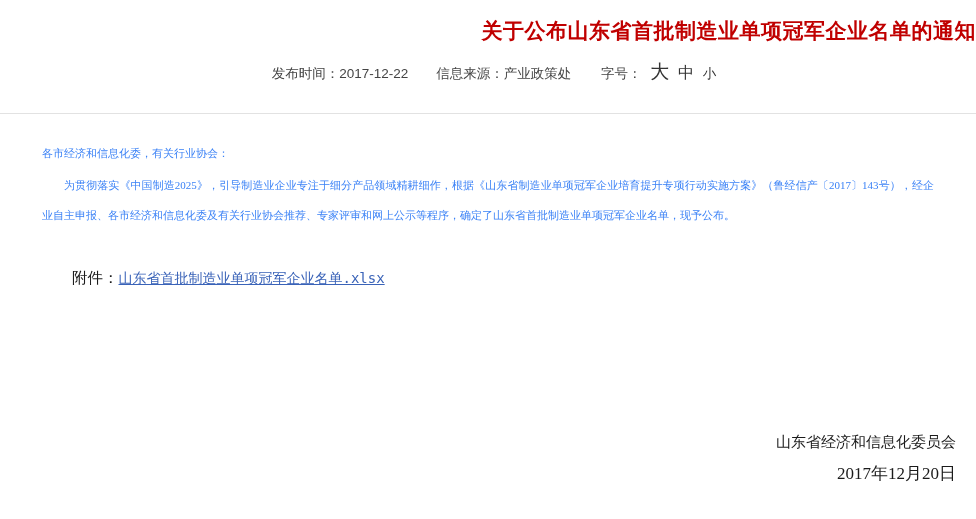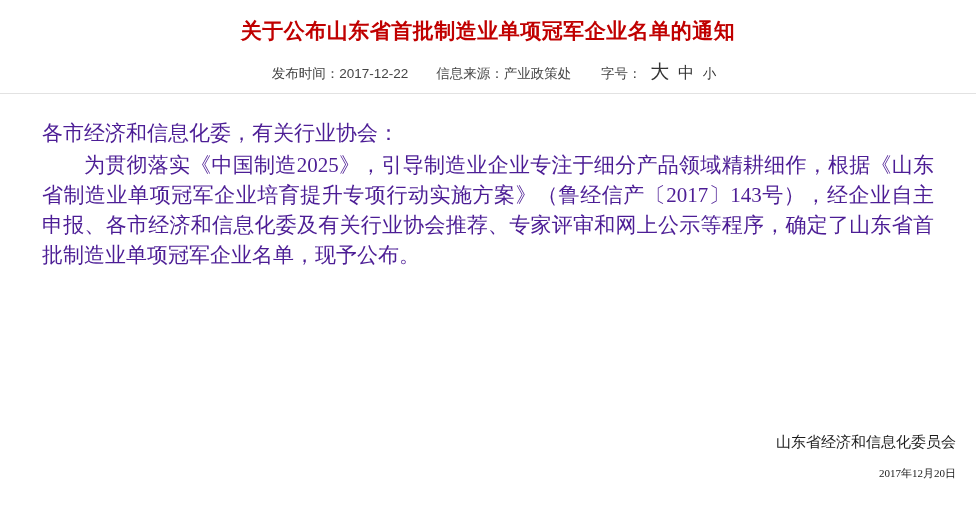--- a/index.html
+++ b/index.html
@@ -14,35 +14,35 @@
     color: #222222;
     overflow: hidden;
   }
   .page {
     position: relative;
     width: 976px;
     height: 519px;
     box-sizing: border-box;
   }
   .doc-title {
-    text-align: center;
+    text-align: right;
     color: #c00000;
     font-size: 21px;
     font-weight: bold;
     letter-spacing: 0.5px;
     padding-top: 16px;
     line-height: 30px;
     font-family: "Liberation Sans", sans-serif;
   }
   .meta-bar {
     text-align: center;
     font-size: 13.5px;
     color: #444444;
     padding-top: 13px;
-    padding-bottom: 8px;
+    padding-bottom: 28px;
     border-bottom: 1px solid #e2e2e2;
   }
   .meta-bar .meta-group {
     display: inline-block;
     margin: 0 12px;
     white-space: nowrap;
   }
   .meta-bar .meta-label {
     color: #444444;
   }
@@ -65,23 +65,23 @@
     cursor: pointer;
   }
   .fs-big { font-size: 19px; }
   .fs-mid { font-size: 16px; }
   .fs-small { font-size: 13.5px; }
 
   .body-wrap {
     padding: 24px 42px 0 42px;
   }
   .para {
-    font-size: 21px;
+    font-size: 11px;
     line-height: 30px;
-    color: #4c1d95;
+    color: #3b82f6;
     margin: 0 0 2px 0;
     text-align: justify;
     font-family: "Liberation Serif", serif;
   }
   .para.indent {
     text-indent: 2em;
   }
   .attach-line {
     margin-top: 34px;
     padding-left: 30px;
@@ -103,21 +103,21 @@
     position: absolute;
     right: 20px;
     bottom: 30px;
     text-align: right;
     font-size: 15px;
     line-height: 31px;
     color: #1b1b1b;
     font-family: "Liberation Serif", serif;
   }
   .sign-date {
-    font-size: 11px;
+    font-size: 17px;
   }
 </style>
 </head>
 <body>
 
 <div class="page">
 
   <div class="doc-title">关于公布山东省首批制造业单项冠军企业名单的通知</div>
 
   <div class="meta-bar">
@@ -132,20 +132,23 @@
       <a class="fs-opt fs-big">大</a>
       <a class="fs-opt fs-mid">中</a>
       <a class="fs-opt fs-small">小</a>
     </span>
   </div>
 
   <div class="body-wrap">
     <p class="para">各市经济和信息化委，有关行业协会：</p>
     <p class="para indent">为贯彻落实《中国制造2025》，引导制造业企业专注于细分产品领域精耕细作，根据《山东省制造业单项冠军企业培育提升专项行动实施方案》（鲁经信产〔2017〕143号），经企业自主申报、各市经济和信息化委及有关行业协会推荐、专家评审和网上公示等程序，确定了山东省首批制造业单项冠军企业名单，现予公布。</p>
 
+    <div class="attach-line">
+      <span class="attach-label">附件：</span><a class="attach-link">山东省首批制造业单项冠军企业名单.xlsx</a>
+    </div>
   </div>
 
   <div class="sign-block">
     <div>山东省经济和信息化委员会</div>
     <div class="sign-date">2017年12月20日</div>
   </div>
 
 </div>
 
 </body></html>

